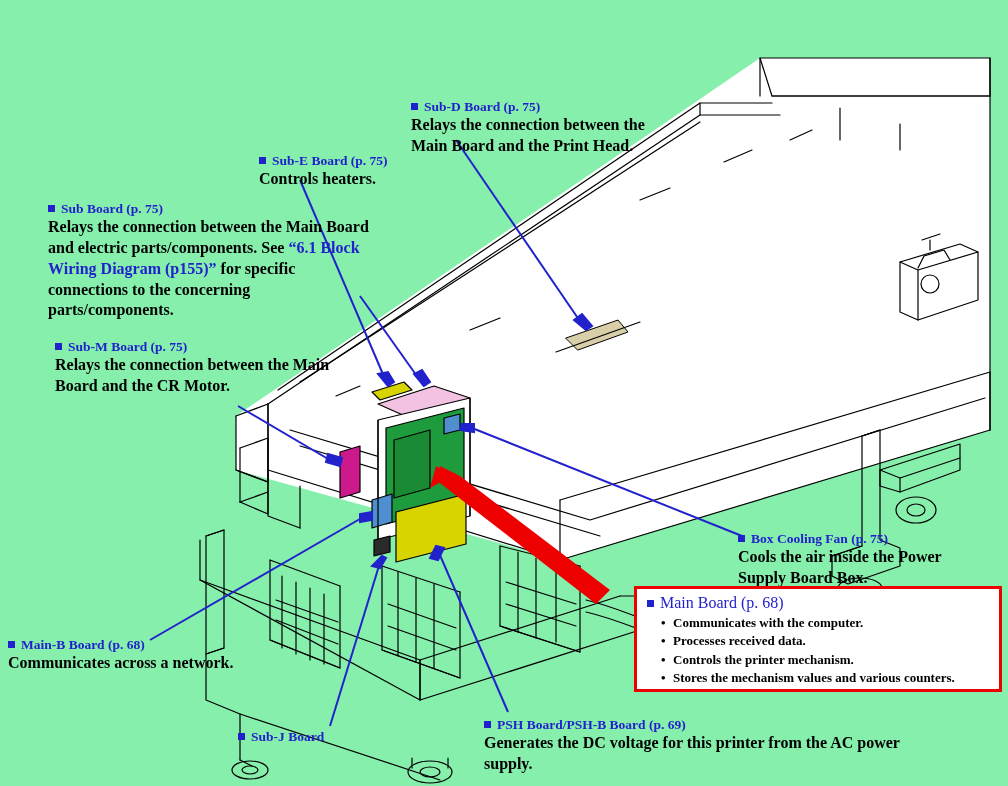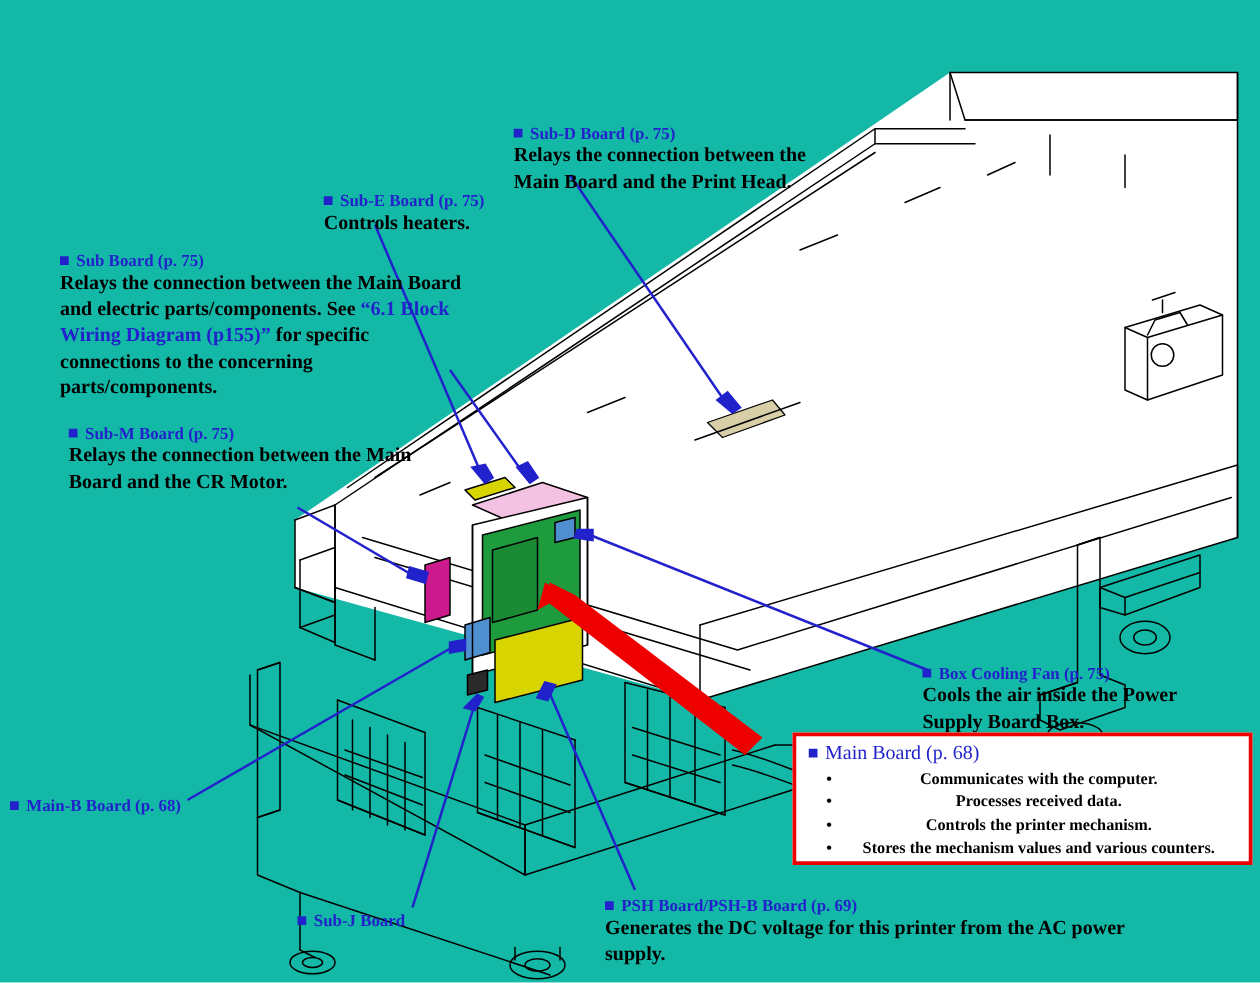--- a/index.html
+++ b/index.html
@@ -4,21 +4,21 @@
 <style>
   html, body {
     margin: 0;
     padding: 0;
     background: #ffffff;
   }
   #page {
     position: relative;
     width: 1008px;
     height: 786px;
-    background: #14b8a6;
+    background: #86efac;
     overflow: hidden;
     font-family: "Liberation Serif", serif;
   }
   .callout {
     position: absolute;
     color: #2222cc;
     font-family: "Liberation Serif", serif;
     font-size: 13.5px;
     line-height: 1.28;
   }
@@ -55,21 +55,20 @@
     padding: 5px 10px 9px 10px;
     margin-left: 28px;
   }
   .mainbox .title {
     margin-bottom: 2px;
   }
   .mainbox ul {
     margin: 0;
     padding: 0 0 0 26px;
     list-style: none;
-    text-align: center;
   }
   .mainbox ul li {
     color: #000;
     font-weight: bold;
     font-size: 13px;
     line-height: 1.42;
     position: relative;
   }
   .mainbox ul li:before {
     content: "\2022";
@@ -293,20 +292,21 @@
     <div class="body">Relays the connection between the Main Board and the CR Motor.</div>
   </div>
 
   <div class="callout" style="left:738px; top:530px; width:250px;">
     <div class="title"><span class="bullet"></span><span>Box Cooling Fan (p. 75)</span></div>
     <div class="body">Cools the air inside the Power Supply Board Box.</div>
   </div>
 
   <div class="callout" style="left:8px; top:636px; width:260px;">
     <div class="title"><span class="bullet"></span><span>Main-B Board (p. 68)</span></div>
+    <div class="body">Communicates across a network.</div>
   </div>
 
   <div class="callout" style="left:238px; top:728px; width:180px;">
     <div class="title"><span class="bullet"></span><span>Sub-J Board</span></div>
   </div>
 
   <div class="callout" style="left:484px; top:716px; width:450px;">
     <div class="title"><span class="bullet"></span><span>PSH Board/PSH-B Board (p. 69)</span></div>
     <div class="body">Generates the DC voltage for this printer from the AC power supply.</div>
   </div>

